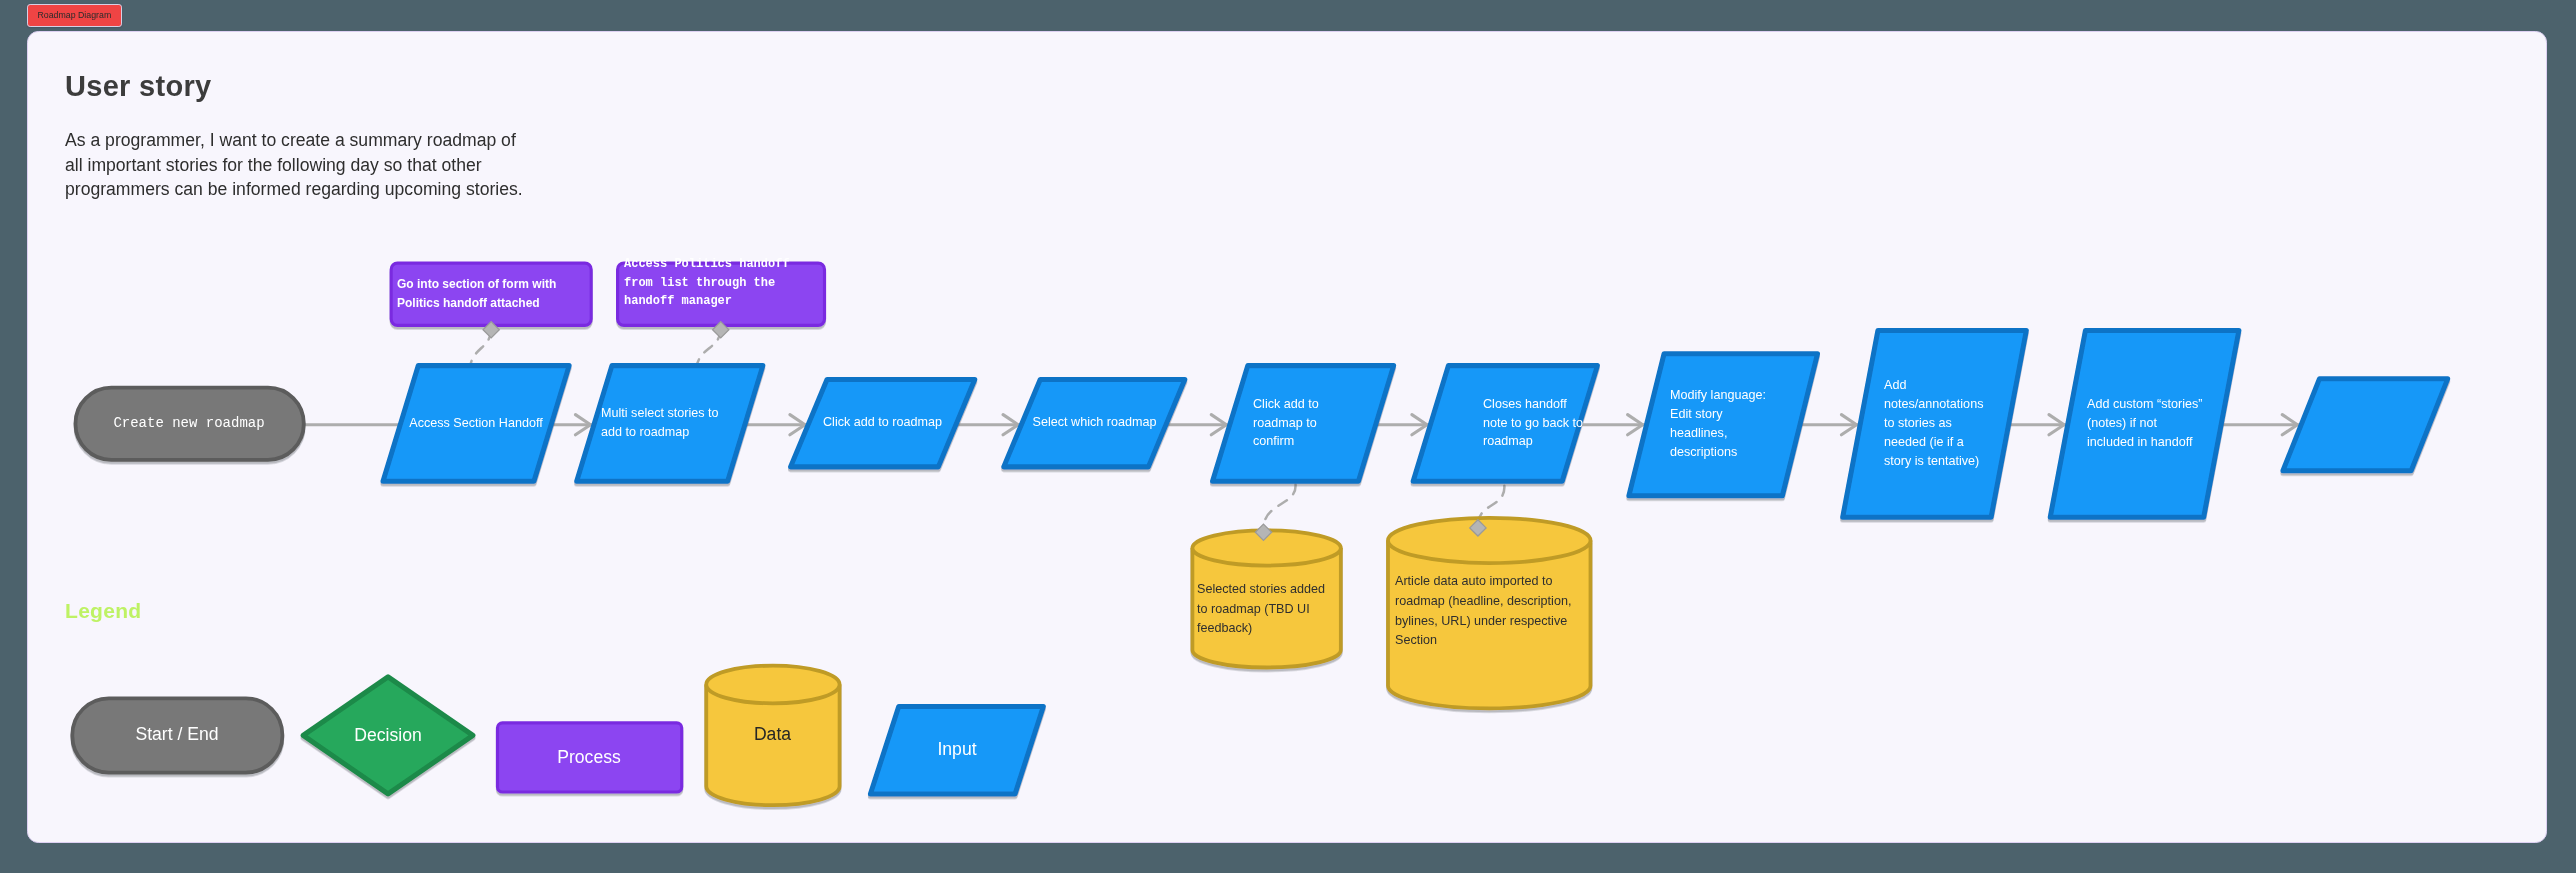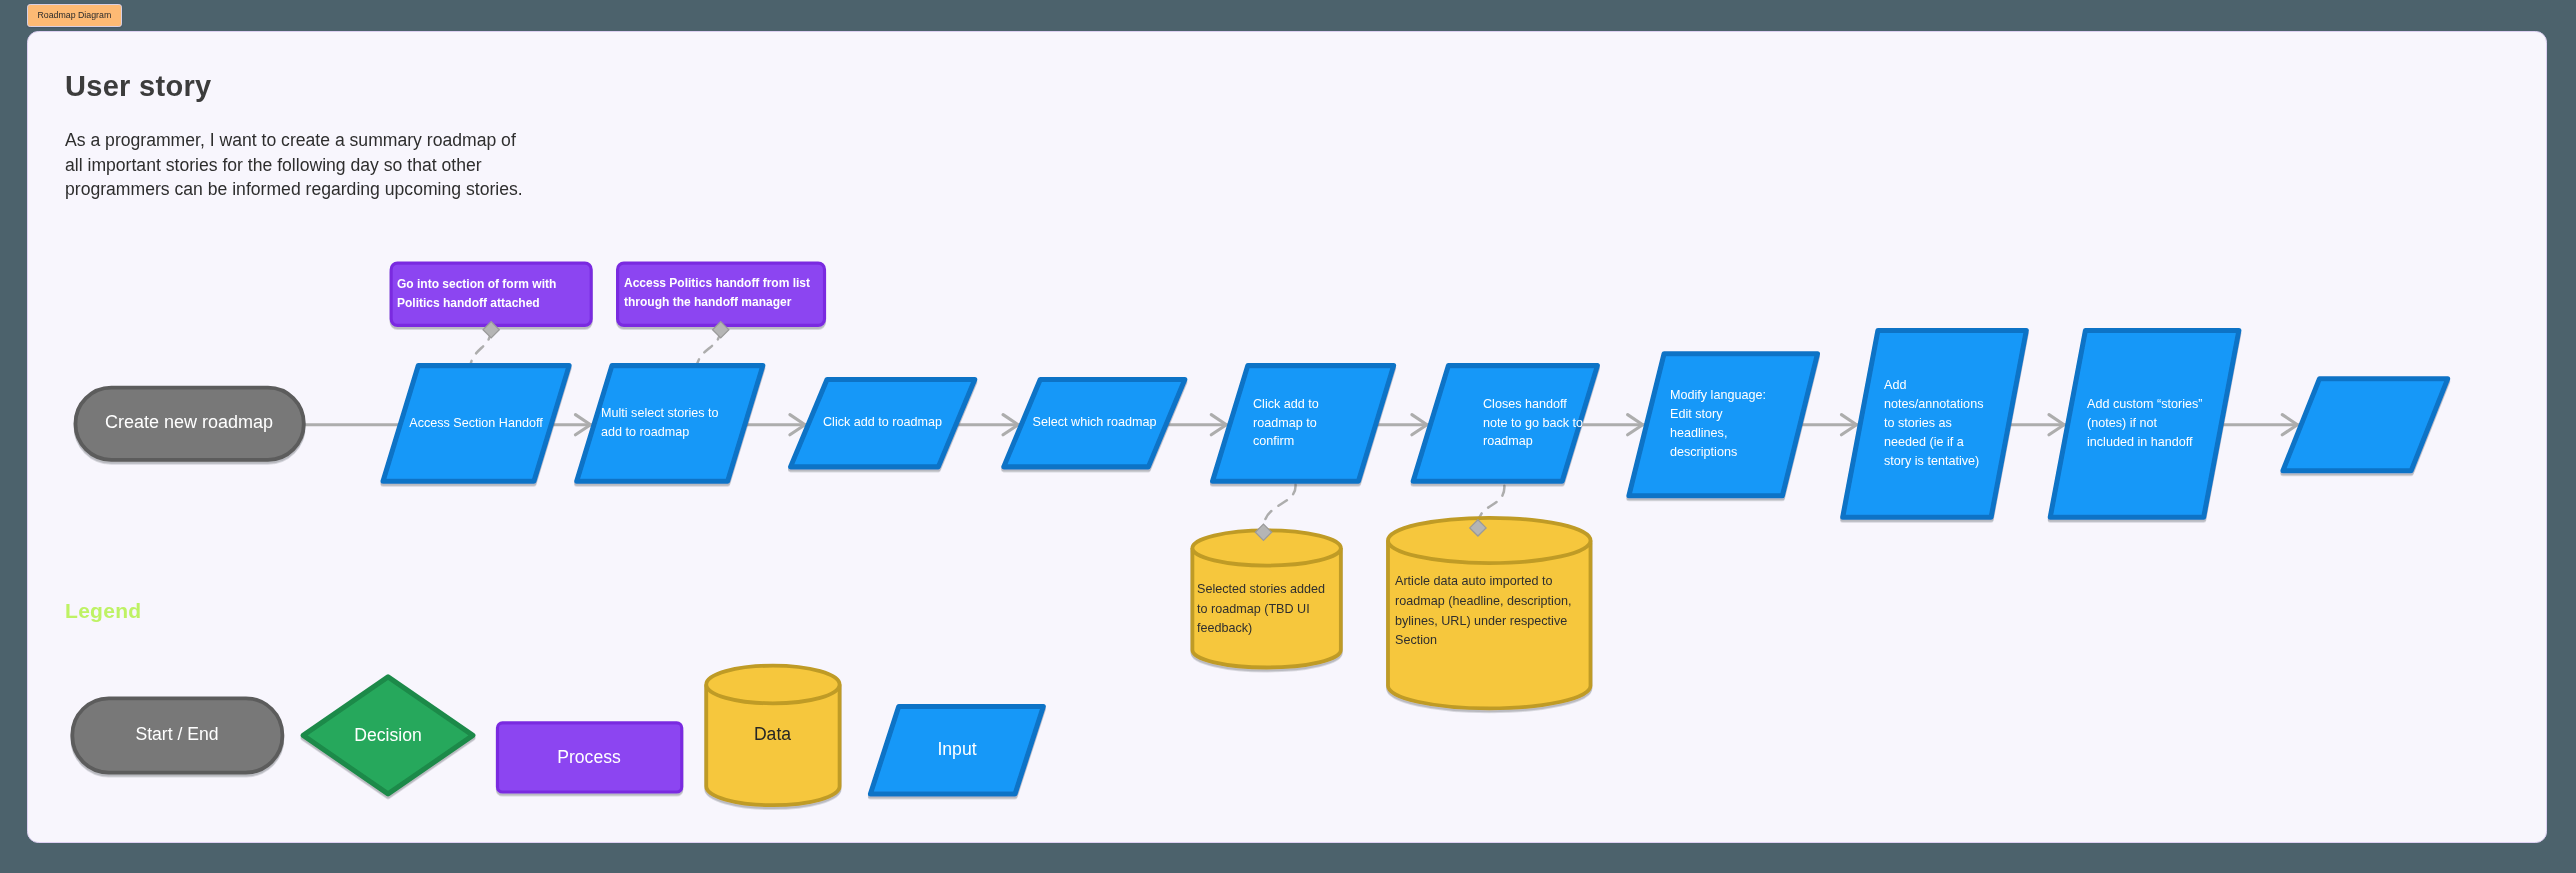--- a/index.html
+++ b/index.html
@@ -4,37 +4,37 @@
 <style>
   html,body{margin:0;padding:0;}
   body{
     width:2576px;height:874px;overflow:hidden;
     font-family:"Liberation Sans","DejaVu Sans",sans-serif;
     background:#4c626c;
   }
   .stage{position:absolute;left:0;top:0;width:2576px;height:874px;}
   .tab{
     position:absolute;left:27px;top:3.8px;height:21.4px;
-    background:#fdba74;border:0.6px solid #d6d0e4;border-radius:3.1px;
+    background:#ef4444;border:0.6px solid #d6d0e4;border-radius:3.1px;
     display:flex;align-items:center;padding:0 9.4px;
     font-size:8.8px;color:#2b2b2b;box-shadow:0 0.6px 1.3px rgba(40,30,70,.18);
     z-index:4;
   }
   .canvas{
     position:absolute;left:27px;top:31px;width:2518px;height:810px;
     background:#f8f6fd;border:1.3px solid #ddd0f2;border-radius:11.3px;
     z-index:1;
   }
   .layer{position:absolute;left:0;top:0;width:2576px;height:874px;z-index:2;}
   .txt{
     position:absolute;display:flex;align-items:center;justify-content:center;
     z-index:3;pointer-events:none;
   }
   .node-label{color:#ffffff;font-size:12.6px;line-height:1.5;}
-  .start-label{color:#ffffff;font-size:18px;line-height:1.2;}
+  .start-label{color:#ffffff;font-size:14px;line-height:1.2;font-family:Liberation Mono, monospace;}
   .note-label{color:#ffffff;font-size:12px;font-weight:bold;line-height:1.55;}
   .store-label{color:#2f2f2f;font-size:12.6px;line-height:1.55;}
   .legend-label{color:#ffffff;font-size:17.6px;line-height:1.2;}
   .legend-label.dark{color:#262626;}
   .page-title{
     position:absolute;left:65px;top:70px;z-index:3;
     font-size:29px;font-weight:800;color:#3c3c3c;letter-spacing:0.3px;
   }
   .legend-title{
     position:absolute;left:65px;top:599px;z-index:3;
@@ -142,21 +142,21 @@
   <div class="txt node-label" style="left:601px;top:365px;width:138px;height:116px;">Multi select stories to add to roadmap</div>
   <div class="txt node-label" style="left:807px;top:379px;width:151px;height:87px;">Click add to roadmap</div>
   <div class="txt node-label" style="left:1019px;top:379px;width:151px;height:87px;">Select which roadmap</div>
   <div class="txt node-label" style="left:1253px;top:365px;width:101px;height:116px;">Click add to roadmap to confirm</div>
   <div class="txt node-label" style="left:1455px;top:365px;width:102px;height:116px;margin-left:28px;">Closes handoff note to go back to roadmap</div>
   <div class="txt node-label" style="left:1670px;top:353px;width:107px;height:142px;">Modify language: Edit story headlines, descriptions</div>
   <div class="txt node-label" style="left:1884px;top:330px;width:101px;height:187px;">Add notes/annotations to stories as needed (ie if a story is tentative)</div>
   <div class="txt node-label" style="left:2087px;top:330px;width:116px;height:187px;">Add custom “stories” (notes) if not included in handoff</div>
 
   <div class="txt note-label" style="left:397px;top:263px;width:187px;height:62px;">Go into section of form with Politics handoff attached</div>
-  <div class="txt note-label" style="left:624px;top:262px;width:194px;height:62px;">Access Politics handoff from list through the handoff manager</div>
+  <div class="txt note-label" style="left:624px;top:252px;width:194px;height:62px;font-family:Liberation Mono, monospace;">Access Politics handoff from list through the handoff manager</div>
 
   <div class="txt store-label" style="left:1197px;top:575px;width:138px;height:69px;">Selected stories added to roadmap (TBD UI feedback)</div>
   <div class="txt store-label" style="left:1395px;top:566px;width:189px;height:91px;">Article data auto imported to roadmap (headline, description, bylines, URL) under respective Section</div>
 
   <div class="txt legend-label" style="left:72px;top:698px;width:210px;height:74px;">Start / End</div>
   <div class="txt legend-label" style="left:497px;top:723px;width:184px;height:69px;">Process</div>
   <div class="txt legend-label" style="left:303px;top:677px;width:170px;height:117px;">Decision</div>
   <div class="txt legend-label dark" style="left:706px;top:678px;width:133px;height:113px;">Data</div>
   <div class="txt legend-label" style="left:883px;top:706px;width:148px;height:87px;">Input</div>
 

